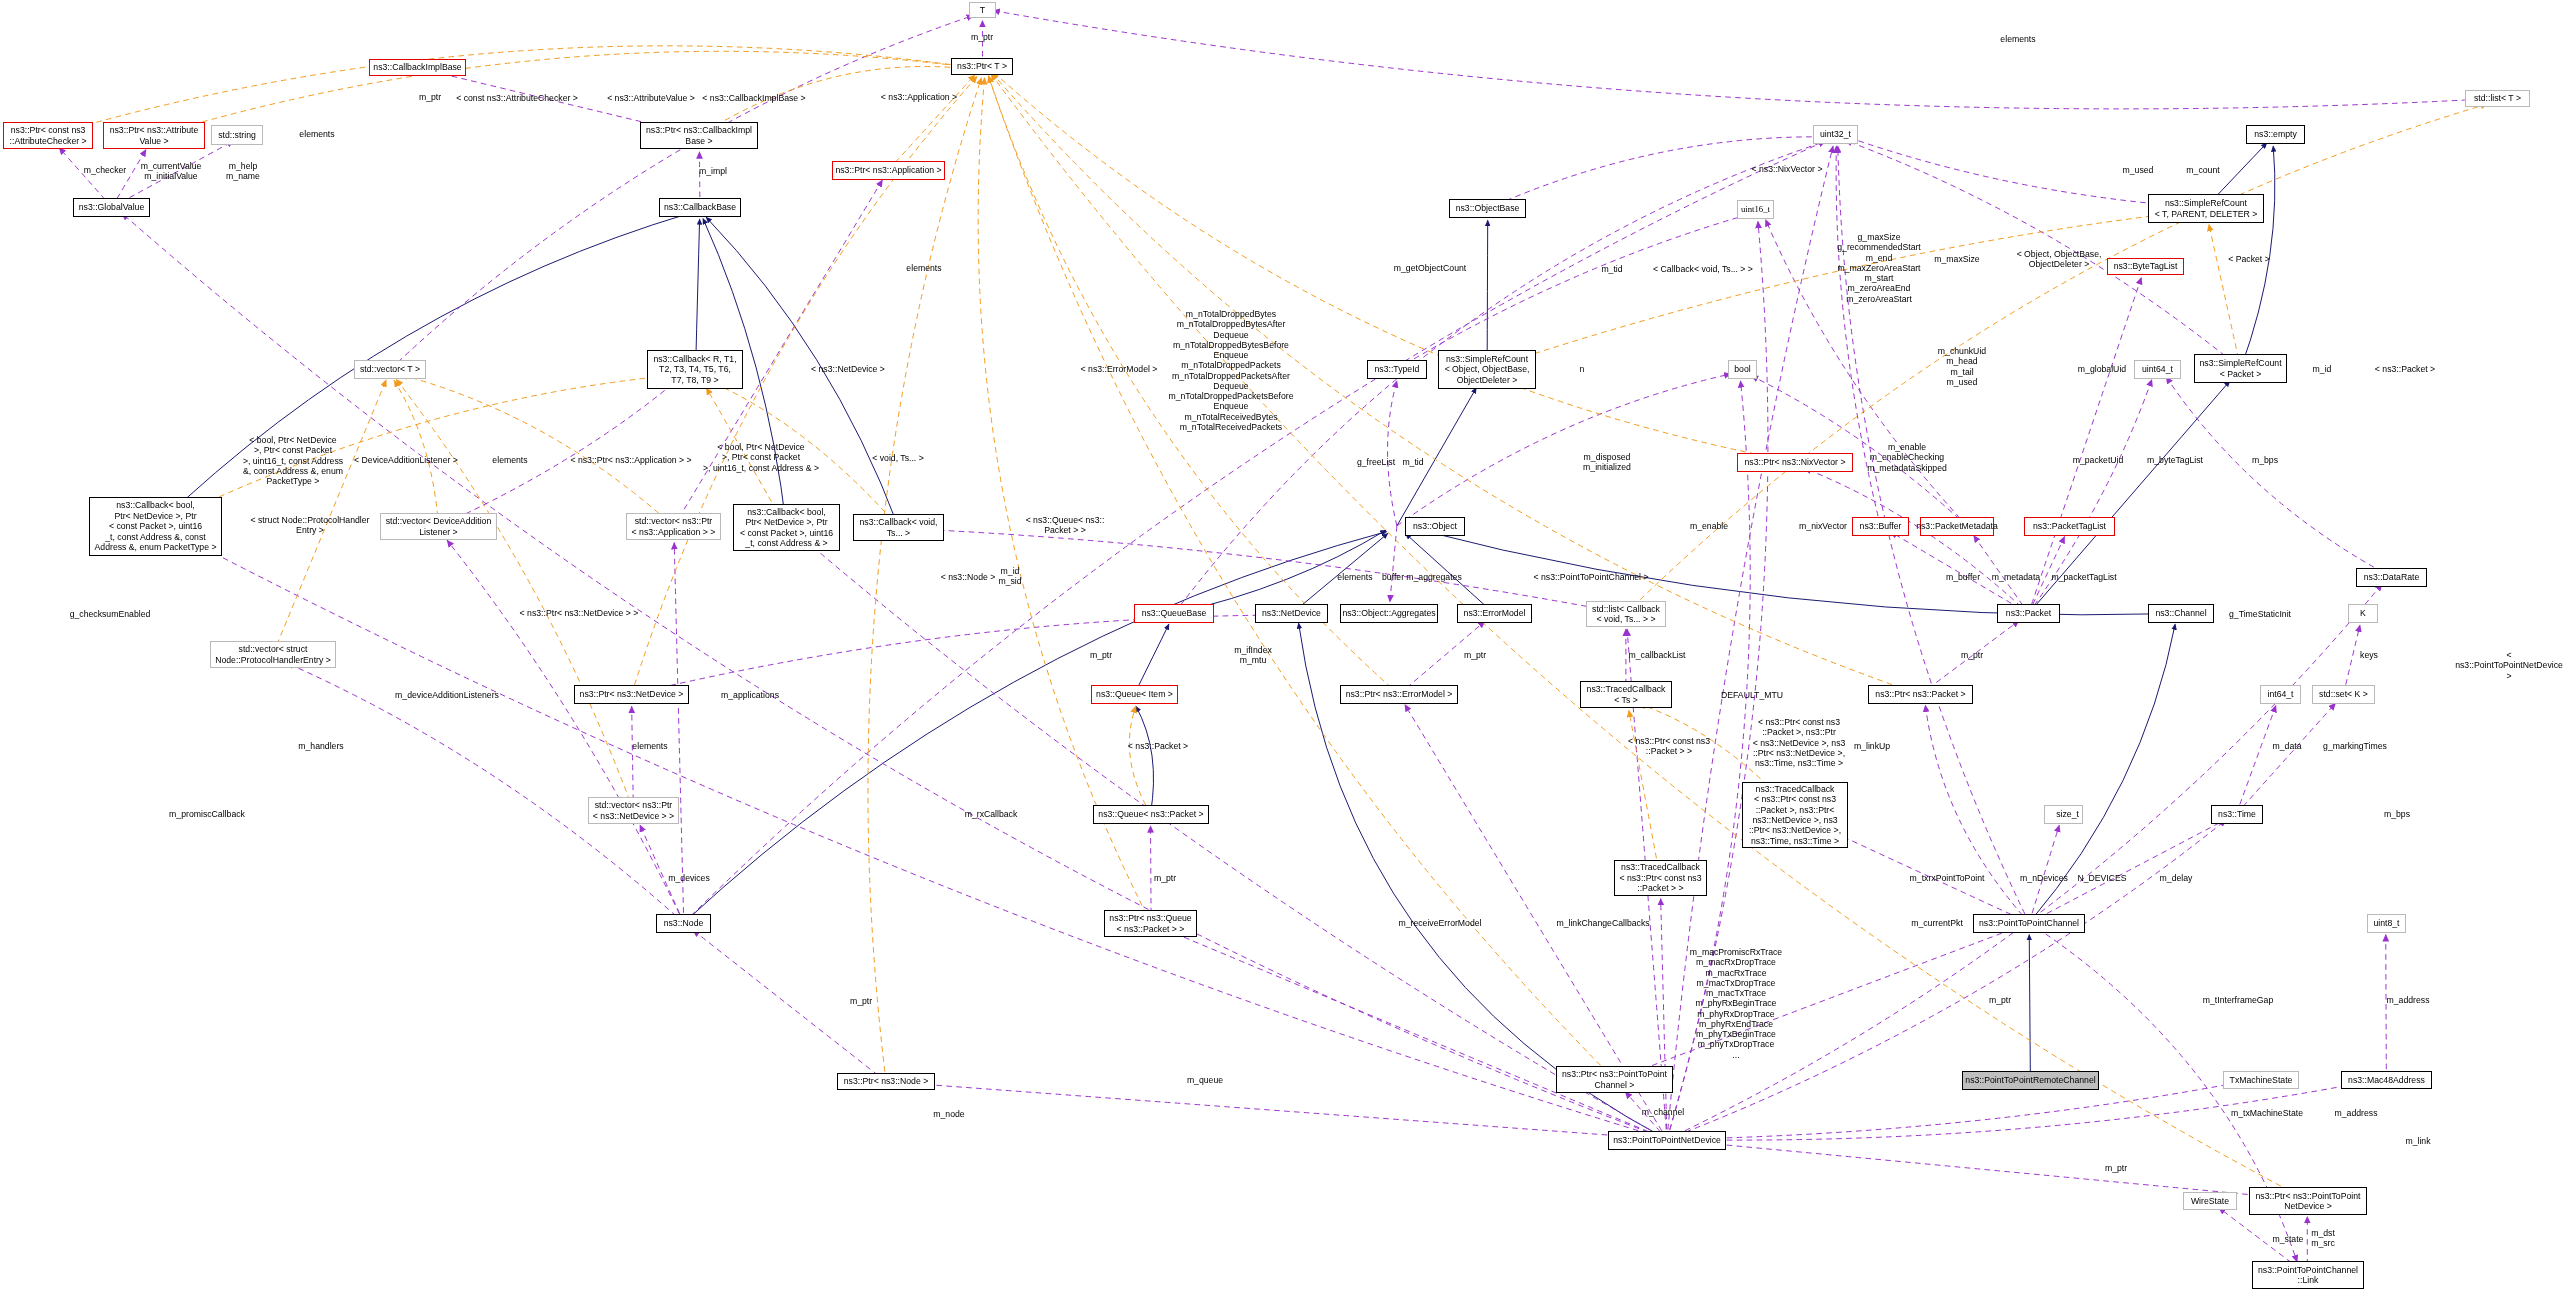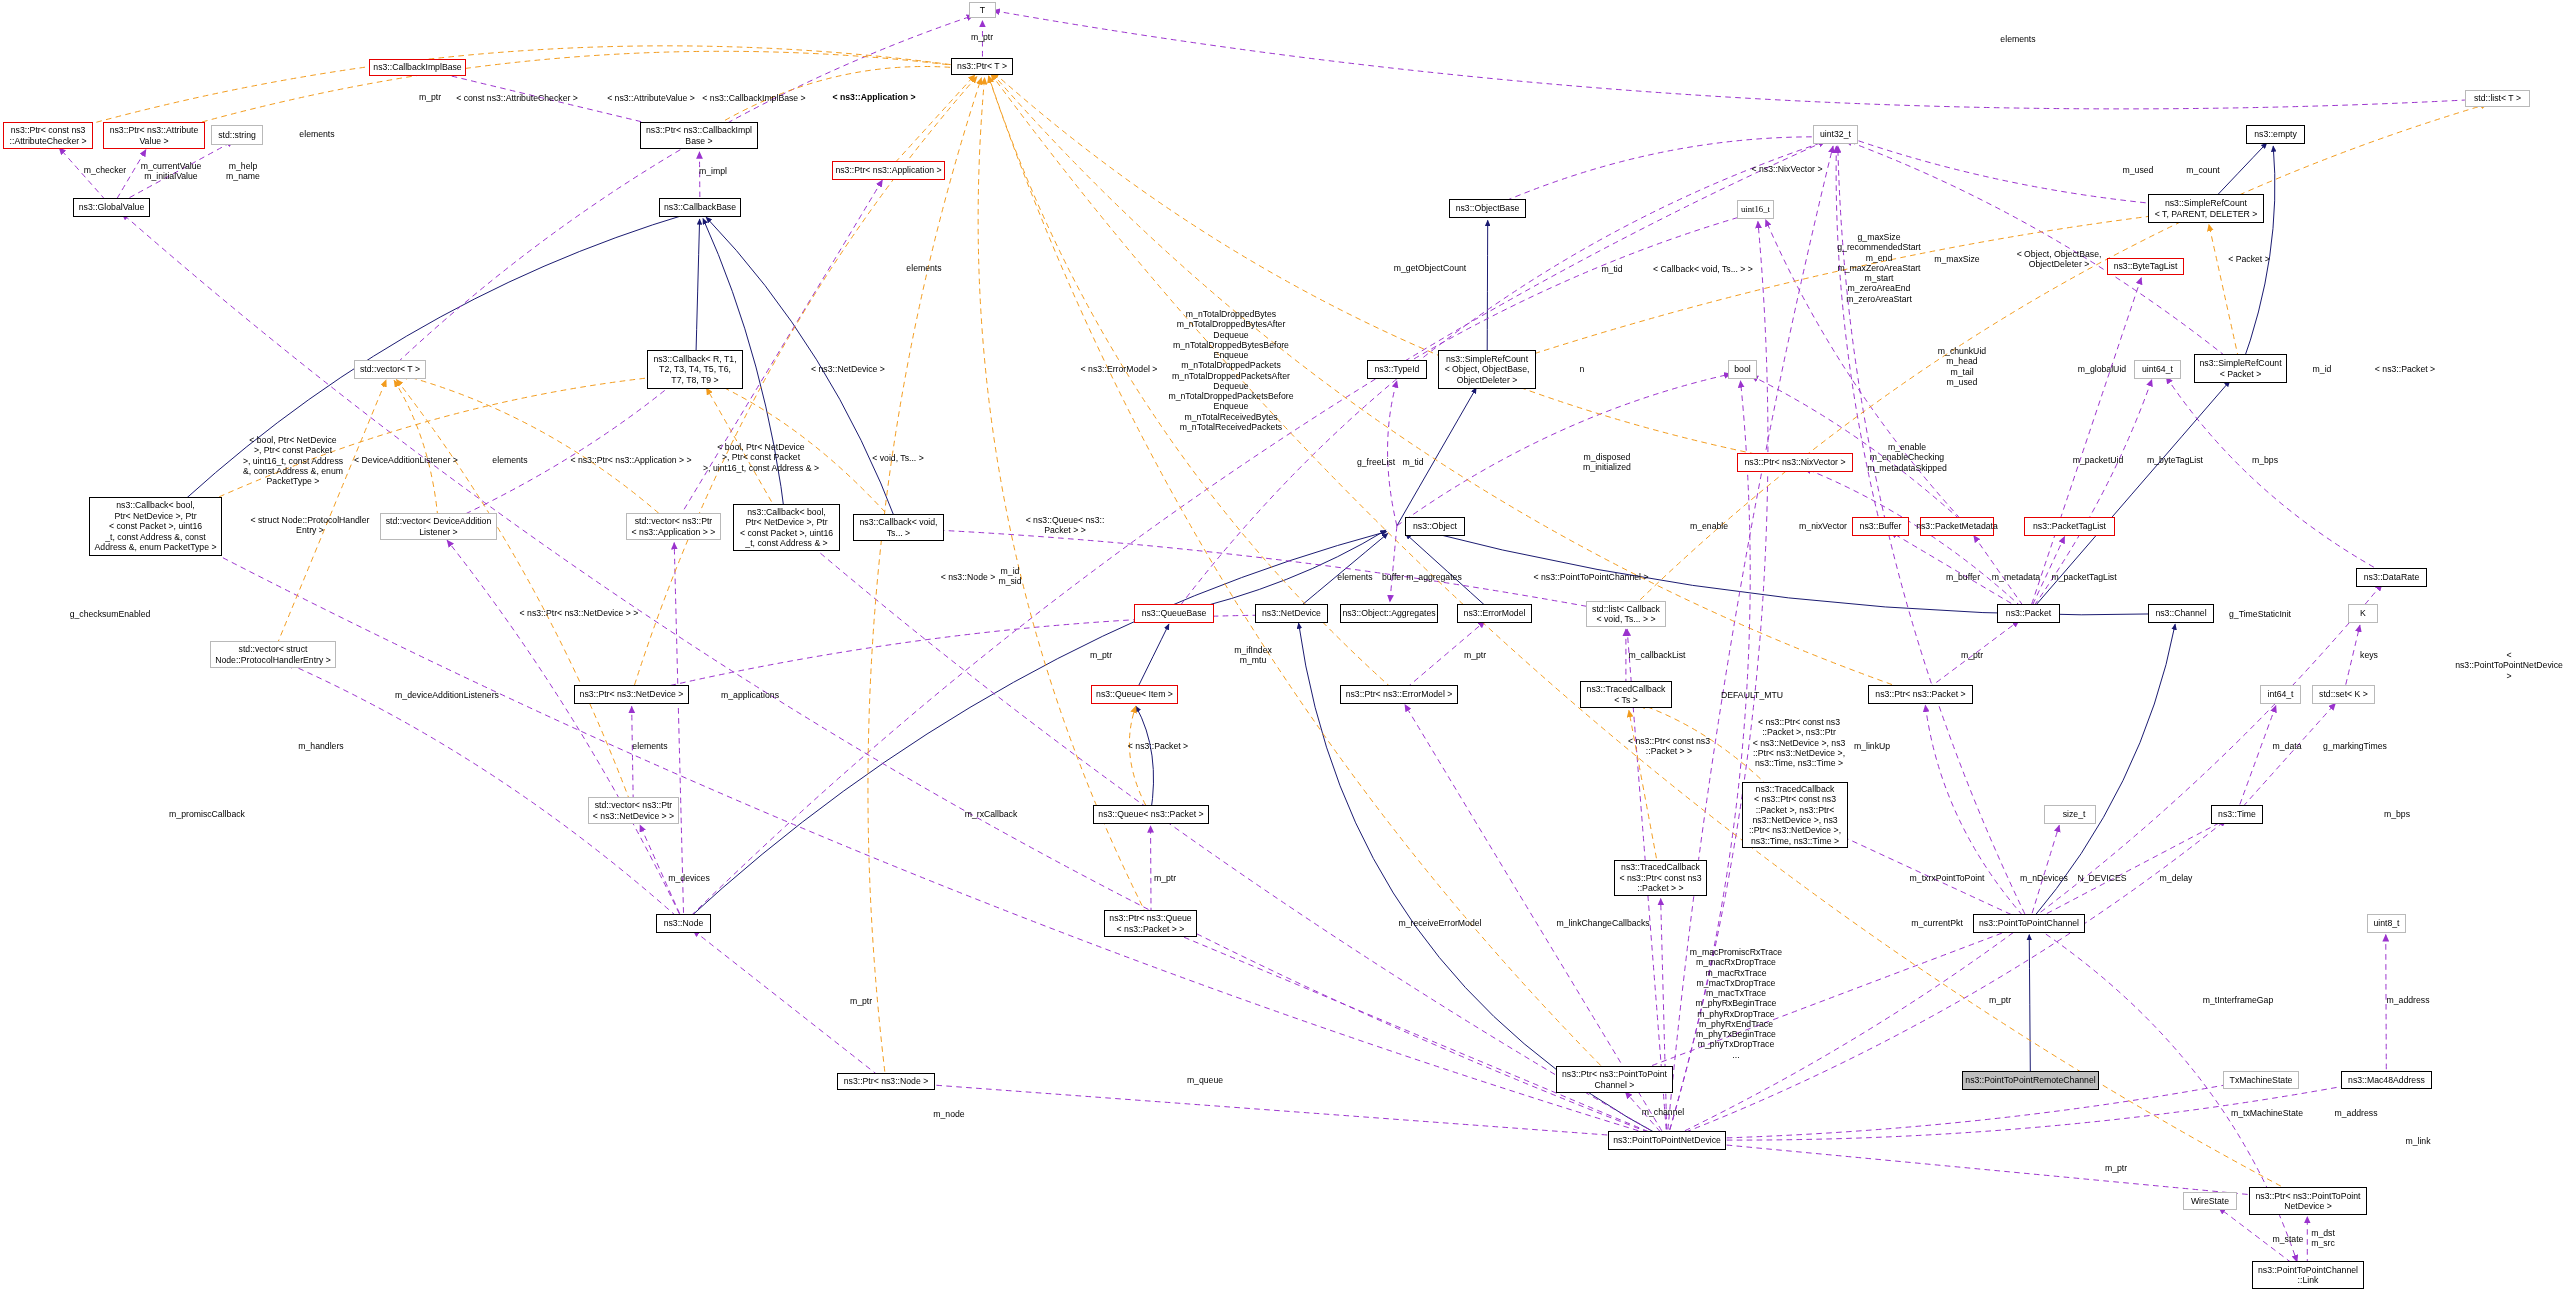--- a/index.html
+++ b/index.html
@@ -226,21 +226,21 @@
       <div class="node gray" style="left: 2348px; top: 604px; width: 30px; height: 18.7px;">K</div>
       <div class="node " style="left: 1868px; top: 685px; width: 105px; height: 18.7px;">ns3::Ptr&lt; ns3::Packet &gt;</div>
       <div class="node gray" style="left: 2260px; top: 685px; width: 41px; height: 18.7px;">int64_t</div>
       <div class="node gray" style="left: 2312px; top: 685px; width: 63px; height: 18.7px;">std::set&lt; K &gt;</div>
       <div class="node bold" style="left: 1742px; top: 782px; width: 106px; height: 66px;">ns3::TracedCallback
 &lt; ns3::Ptr&lt; const ns3
 ::Packet &gt;, ns3::Ptr&lt;
 ns3::NetDevice &gt;, ns3
 ::Ptr&lt; ns3::NetDevice &gt;,
 ns3::Time, ns3::Time &gt;</div>
-      <div class="node gray" style="left: 2044px; top: 805px; width: 52px; height: 18.7px; padding-left: 10px;">size_t</div>
+      <div class="node gray" style="left: 2044px; top: 805px; width: 39px; height: 18.7px; padding-left: 10px;">size_t</div>
       <div class="node bold" style="left: 2211px; top: 805px; width: 52px; height: 18.7px;">ns3::Time</div>
       <div class="node bold" style="left: 656px; top: 914px; width: 55px; height: 18.7px;">ns3::Node</div>
       <div class="node " style="left: 1104px; top: 910px; width: 93px; height: 27px;">ns3::Ptr&lt; ns3::Queue
 &lt; ns3::Packet &gt; &gt;</div>
       <div class="node bold" style="left: 1614px; top: 860px; width: 93px; height: 36px;">ns3::TracedCallback
 &lt; ns3::Ptr&lt; const ns3
 ::Packet &gt; &gt;</div>
       <div class="node bold" style="left: 1973px; top: 914px; width: 112px; height: 18.7px;">ns3::PointToPointChannel</div>
       <div class="node gray" style="left: 2367px; top: 914px; width: 39px; height: 18.7px;">uint8_t</div>
       <div class="node " style="left: 837px; top: 1073px; width: 98px; height: 17.4px;">ns3::Ptr&lt; ns3::Node &gt;</div>
@@ -262,21 +262,21 @@
       <div class="elabel" style="left: 651px; top: 93px;">&lt; ns3::AttributeValue &gt;</div>
       <div class="elabel" style="left: 754px; top: 93px;">&lt; ns3::CallbackImplBase &gt;</div>
       <div class="elabel" style="left: 317px; top: 129px;">elements</div>
       <div class="elabel" style="left: 105px; top: 165px;">m_checker</div>
       <div class="elabel" style="left: 171px; top: 161px;">m_currentValue
 m_initialValue</div>
       <div class="elabel" style="left: 243px; top: 161px;">m_help
 m_name</div>
       <div class="elabel" style="left: 713px; top: 166px;">m_impl</div>
       <div class="elabel" style="left: 982px; top: 32px;">m_ptr</div>
-      <div class="elabel" style="left: 874px; top: 92px; font-weight: bold;">&lt; ns3::Application &gt;</div>
+      <div class="elabel" style="left: 919px; top: 92px;">&lt; ns3::Application &gt;</div>
       <div class="elabel" style="left: 2018px; top: 34px;">elements</div>
       <div class="elabel" style="left: 1787px; top: 164px;">&lt; ns3::NixVector &gt;</div>
       <div class="elabel" style="left: 2138px; top: 165px;">m_used</div>
       <div class="elabel" style="left: 2203px; top: 165px;">m_count</div>
       <div class="elabel" style="left: 1430px; top: 263px;">m_getObjectCount</div>
       <div class="elabel" style="left: 1612px; top: 264px;">m_tid</div>
       <div class="elabel" style="left: 1703px; top: 264px;">&lt; Callback&lt; void, Ts... &gt; &gt;</div>
       <div class="elabel" style="left: 924px; top: 263px;">elements</div>
       <div class="elabel" style="left: 1879px; top: 232px;">g_maxSize
 g_recommendedStart

